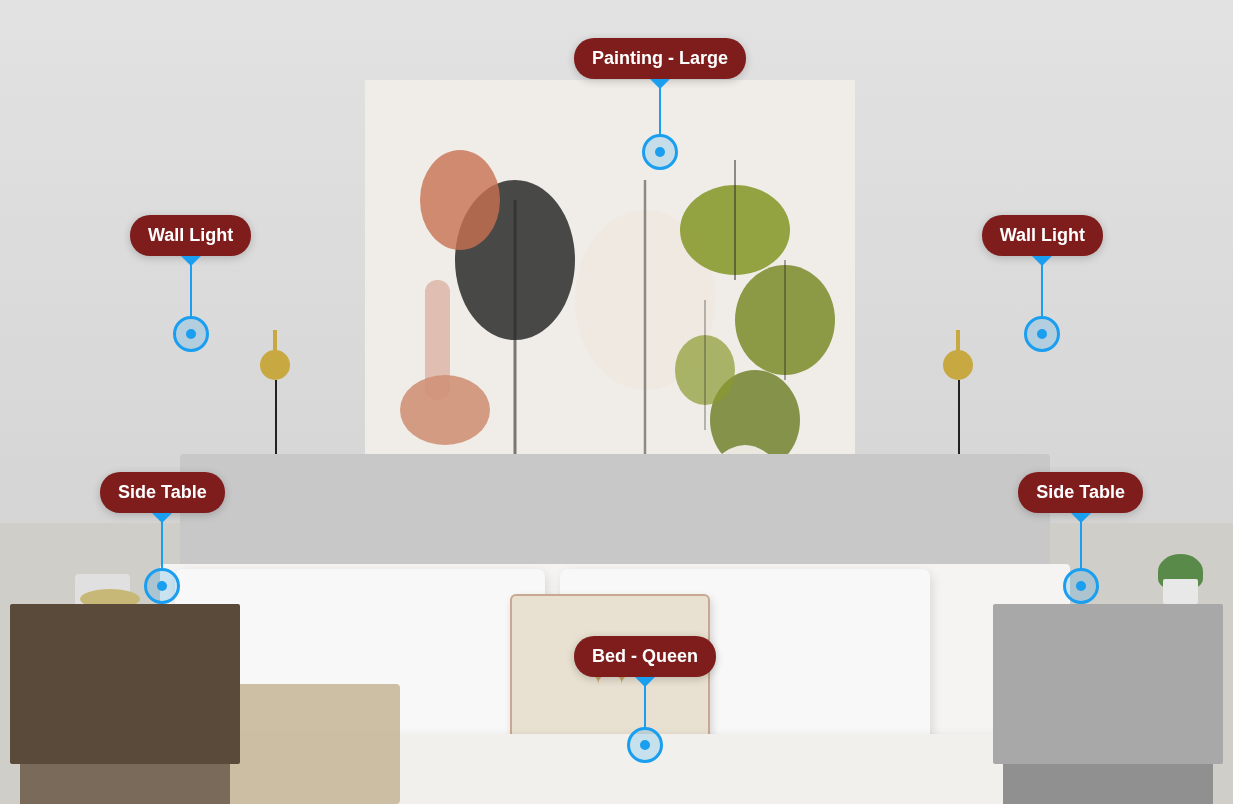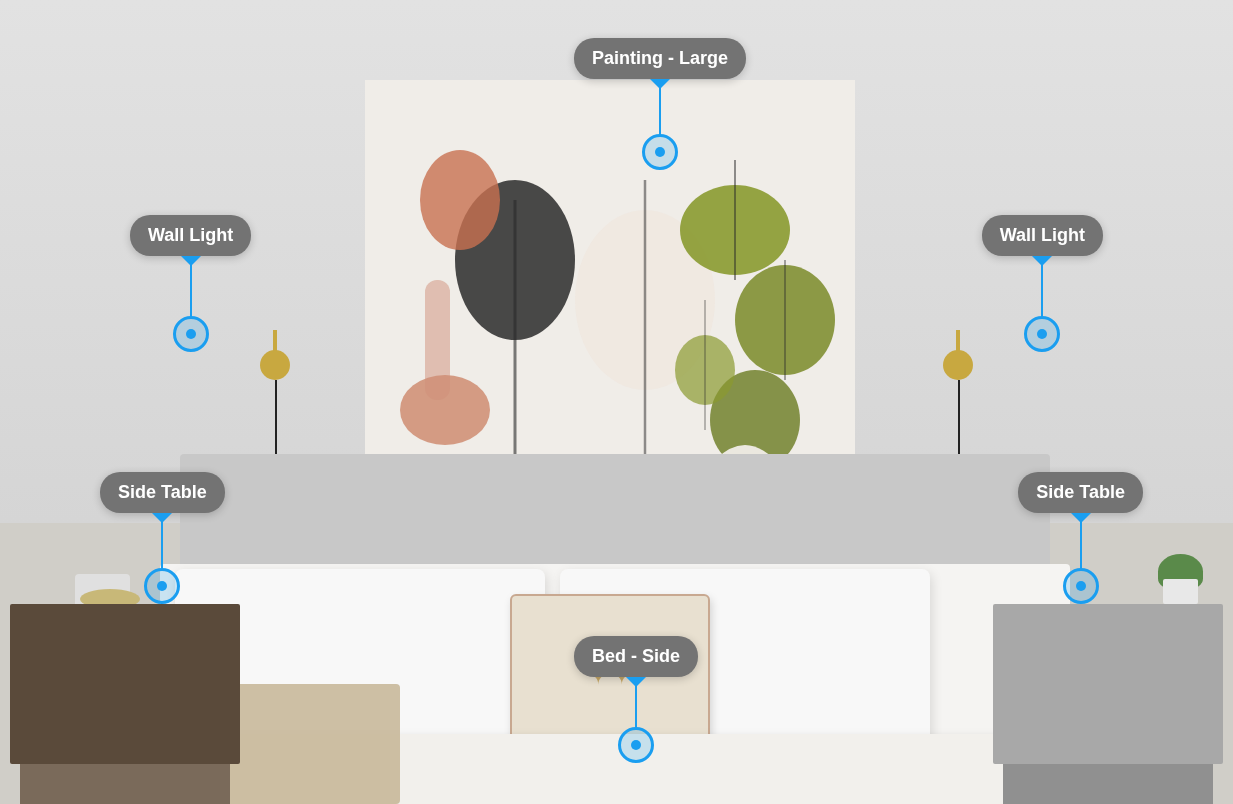--- a/index.html
+++ b/index.html
@@ -325,21 +325,21 @@
 
     
     .annotation {
       position: absolute;
       display: flex;
       flex-direction: column;
       align-items: center;
     }
 
     .label-bubble {
-      background: #737373;
+      background: #7f1d1d;
       color: white;
       font-weight: 700;
       font-size: 18px;
       padding: 10px 18px;
       border-radius: 20px;
       white-space: nowrap;
       position: relative;
       box-shadow: 0 2px 8px rgba(0,0,0,0.2);
     }
 
@@ -509,20 +509,20 @@
 
   <div style="position:absolute; top:472px; right:90px; display:flex; flex-direction:column; align-items:center;">
     <div class="label-bubble">Side Table</div>
     <div style="height:55px; width:2px; background:#1a9ef0;"></div>
     <div class="target-circle">
       <div class="target-circle-inner"></div>
     </div>
   </div>
 
   <div style="position:absolute; top:636px; left:574px; display:flex; flex-direction:column; align-items:center;">
-    <div class="label-bubble">Bed - Side</div>
+    <div class="label-bubble">Bed - Queen</div>
     <div style="height:50px; width:2px; background:#1a9ef0;"></div>
     <div class="target-circle">
       <div class="target-circle-inner"></div>
     </div>
   </div>
 
 </div>
 
 </body></html>

